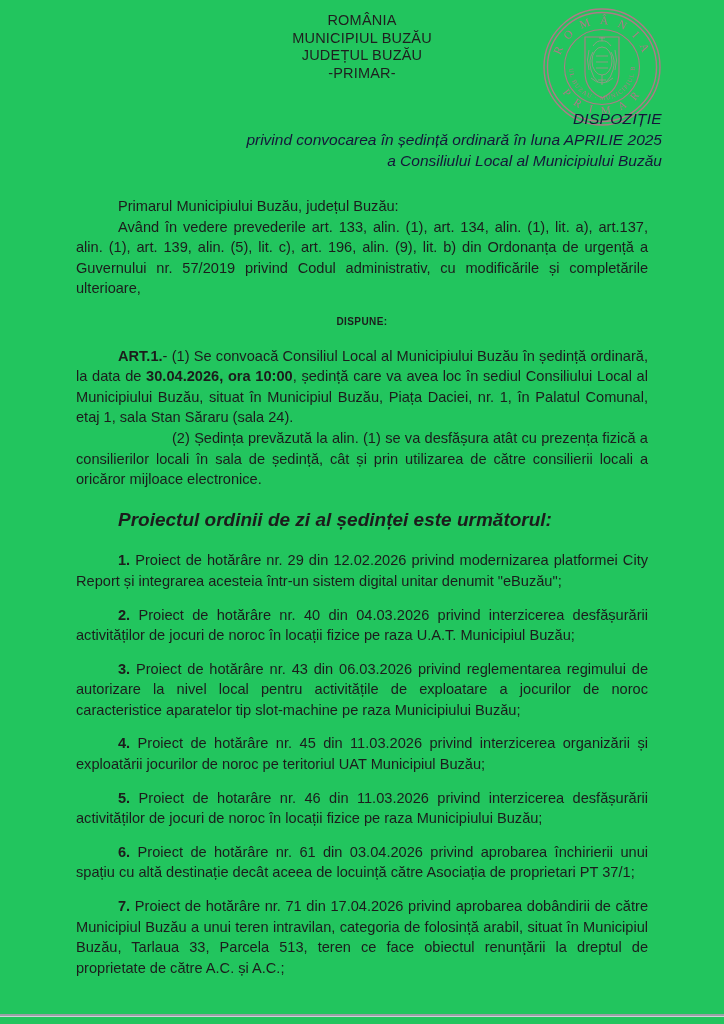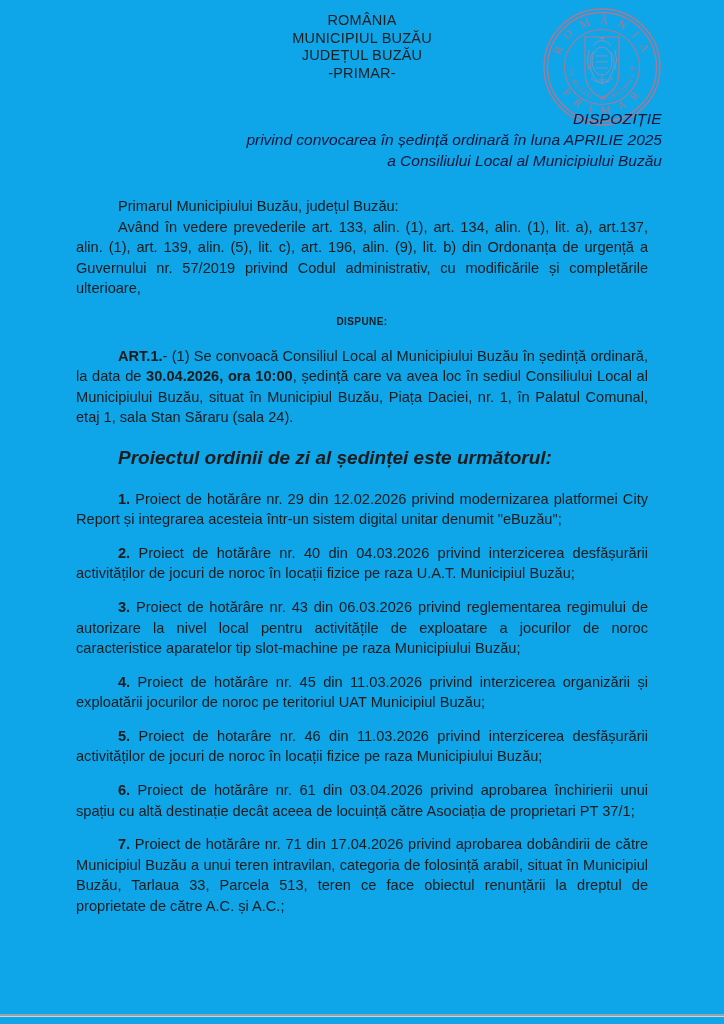--- a/index.html
+++ b/index.html
@@ -13,21 +13,21 @@
     position: relative;
     overflow: hidden;
     font-family: "Liberation Sans", sans-serif;
     color: #1c1c1c;
     -webkit-font-smoothing: antialiased;
   }
 
   .page {
     position: absolute;
     inset: 0;
-    background: #0ea5e9;
+    background: #22c55e;
   }
 
   
   .header-block {
     position: absolute;
     top: 12px;
     left: 0;
     width: 724px;
     text-align: center;
     line-height: 17.5px;
@@ -193,20 +193,21 @@
 
     <p class="p ind">Primarul Municipiului Buzău, județul Buzău:</p>
     <p class="p ind">Având în vedere prevederile art. 133, alin. (1), art. 134, alin. (1), lit. a), art.137, alin. (1), art. 139, alin. (5), lit. c), art. 196, alin. (9), lit. b) din Ordonanța de urgență a Guvernului nr. 57/2019 privind Codul administrativ, cu modificările și completările ulterioare,</p>
 
     <div class="gap-md"></div>
     <p class="p center-bold">DISPUNE:</p>
     <div class="gap-md"></div>
 
     <p class="p ind"><b>ART.1.</b><span>- (1) Se convoacă Consiliul Local al Municipiului Buzău în ședință ordinară, la data de </span><b>30.04.2026, ora 10:00</b><span>, ședință care va avea loc în sediul Consiliului Local al Municipiului Buzău, situat în Municipiul Buzău, Piața Daciei, nr. 1, în Palatul Comunal, etaj 1, sala Stan Săraru (sala 24).</span></p>
 
+    <p class="p ind-lg">(2) Ședința prevăzută la alin. (1) se va desfășura atât cu prezența fizică a consilierilor locali în sala de ședință, cât și prin utilizarea de către consilierii locali a oricăror mijloace electronice.</p>
 
     <div class="gap-lg"></div>
     <p class="p heading-italic">Proiectul ordinii de zi al ședinței este următorul:</p>
     <div class="gap-lg"></div>
 
     <div>
       <p class="list-item"><b>1.</b><span> Proiect de hotărâre nr. 29 din 12.02.2026 privind modernizarea platformei City Report și integrarea acesteia într-un sistem digital unitar denumit "eBuzău";</span></p>
       <div class="gap-md"></div>
       <p class="list-item"><b>2.</b><span> Proiect de hotărâre nr. 40 din 04.03.2026 privind interzicerea desfășurării activităților de jocuri de noroc în locații fizice pe raza U.A.T. Municipiul Buzău;</span></p>
       <div class="gap-md"></div>

